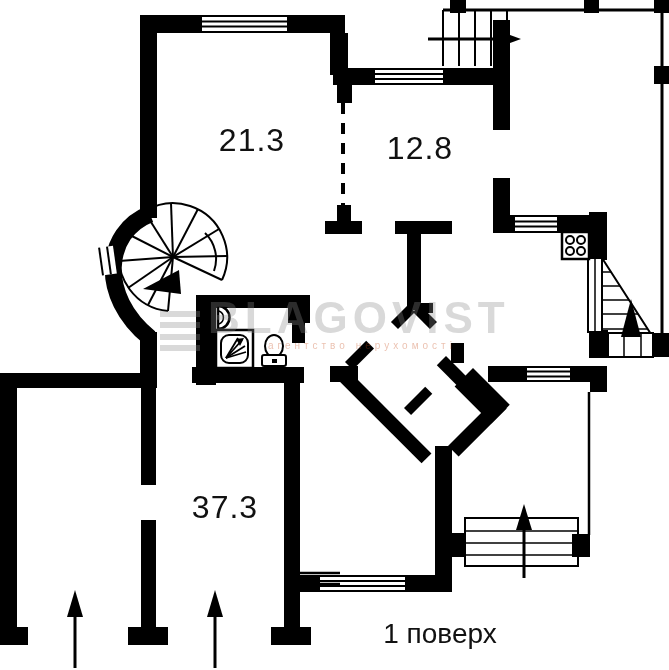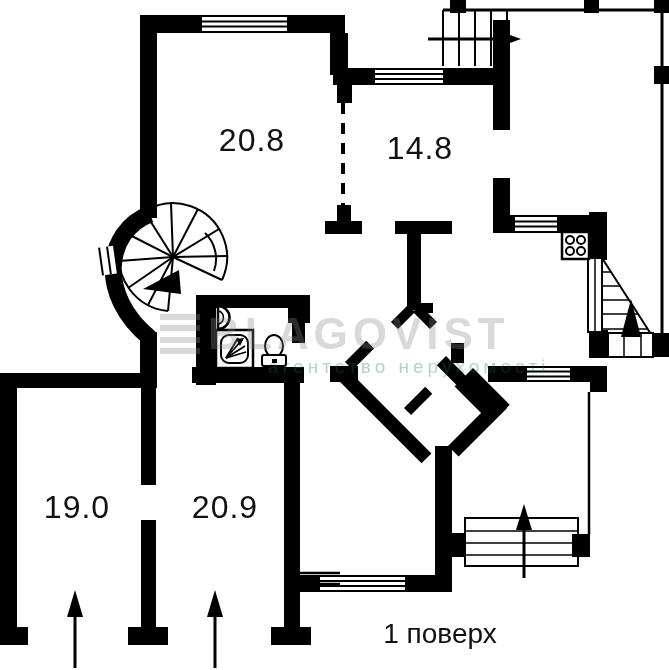--- a/index.html
+++ b/index.html
@@ -3,27 +3,27 @@
 <meta charset="utf-8">
 <style>
   html,body{margin:0;padding:0;background:#ffffff;}
   #stage{position:relative;width:669px;height:670px;background:#ffffff;overflow:hidden;
          font-family:"Liberation Sans",sans-serif;}
   #plan-svg{position:absolute;left:0;top:0;}
   .room-label{position:absolute;transform:translate(-50%,-50%);font-size:32px;color:#111;
               letter-spacing:1px;white-space:nowrap;z-index:5;}
   .floor-label{position:absolute;transform:translate(-50%,-50%);font-size:28px;color:#111;
                white-space:nowrap;z-index:5;}
-  #watermark{position:absolute;left:160px;top:298px;display:flex;align-items:flex-start;
-             opacity:0.32;z-index:4;pointer-events:none;margin-top:16px;}
+  #watermark{position:absolute;left:160px;top:298px;display:flex;align-items:flex-end;
+             opacity:0.32;z-index:4;pointer-events:none;}
   #wm-logo{width:40px;height:40px;margin-right:8px;display:flex;flex-direction:column;justify-content:space-between;}
   #wm-logo span{display:block;height:6px;background:#8a8a8a;}
   #wm-text{display:flex;flex-direction:column;}
   #wm-title{font-size:44px;font-weight:bold;color:#8a8a8a;letter-spacing:5px;line-height:40px;}
-  #wm-sub{font-size:19px;color:#15803d;letter-spacing:4px;margin-top:2px;margin-left:60px;}
+  #wm-sub{font-size:10px;color:#c2410c;letter-spacing:4px;margin-top:2px;margin-left:60px;}
 </style>
 </head>
 <body>
 
 <div id="stage">
 
 <svg id="plan-svg" width="669" height="670" viewBox="0 0 669 670">
 
   <g fill="#000">
 
@@ -246,20 +246,19 @@
         <span></span>
         <span></span>
         <span></span>
     </div>
     <div id="wm-text">
       <div id="wm-title">BLAGOVIST</div>
       <div id="wm-sub">агентство нерухомості</div>
     </div>
   </div>
 
-  <div class="room-label" style="left:252px;top:140px">20.8</div>
-  <div class="room-label" style="left:420px;top:148px">14.8</div>
-  <div class="room-label" style="left:77px;top:507px">19.0</div>
-  <div class="room-label" style="left:225px;top:507px">20.9</div>
+  <div class="room-label" style="left:252px;top:140px">21.3</div>
+  <div class="room-label" style="left:420px;top:148px">12.8</div>
+  <div class="room-label" style="left:225px;top:507px">37.3</div>
 
   <div class="floor-label" style="left:440px;top:634px">1 поверх</div>
 
 </div>
 
 </body></html>

